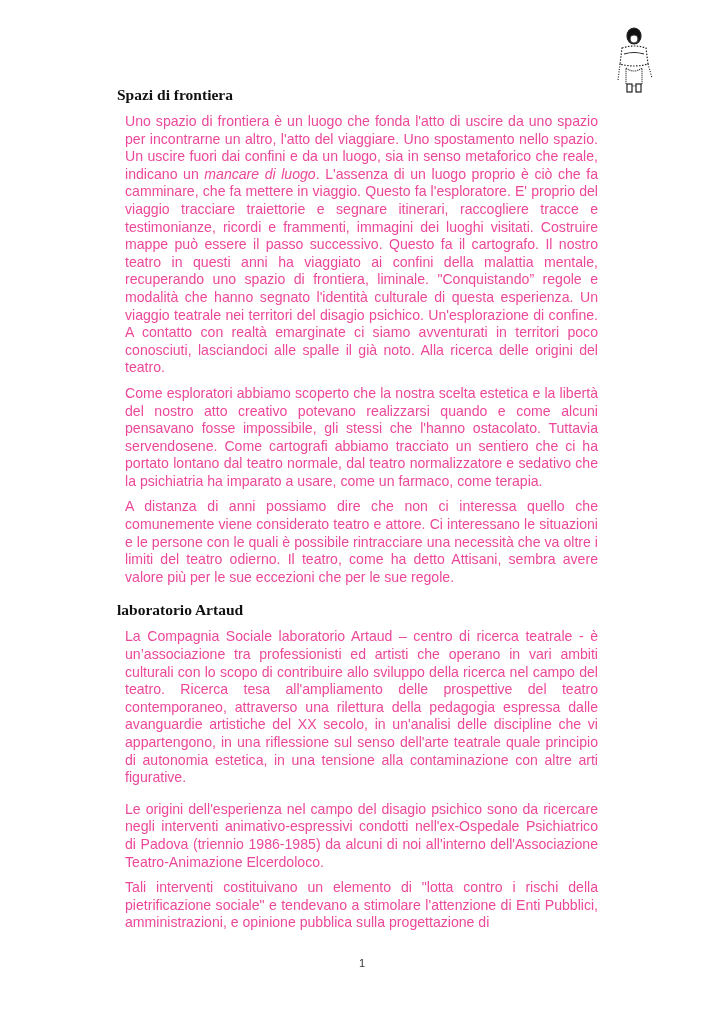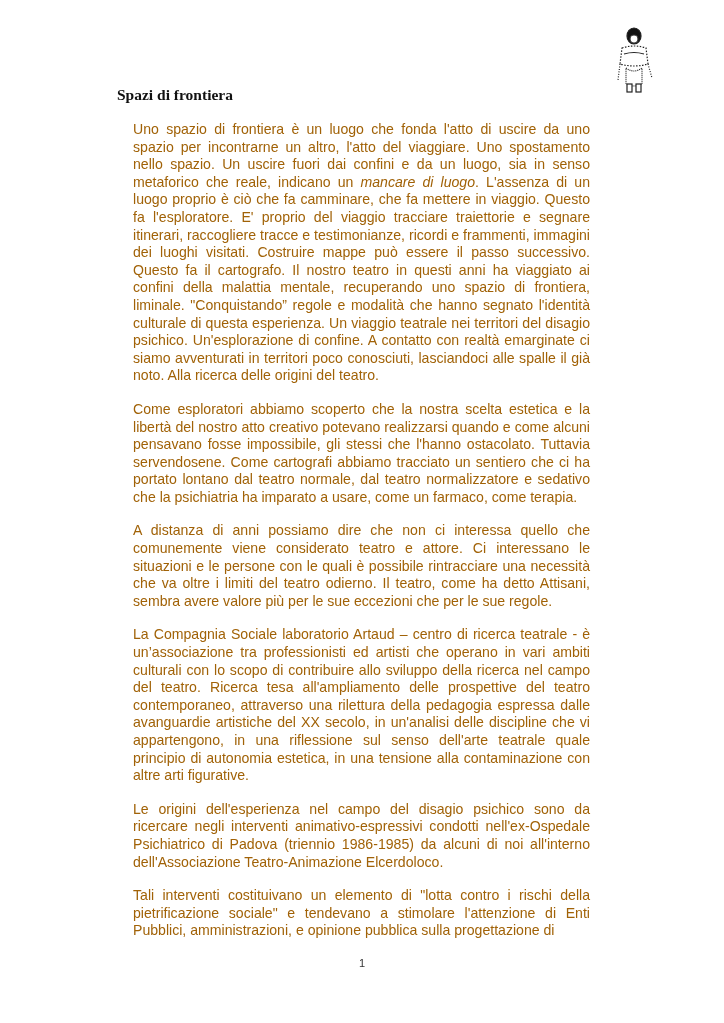--- a/index.html
+++ b/index.html
@@ -6,21 +6,21 @@
     body { width: 724px; height: 1023px; position: relative; overflow: hidden; }
     .page { position: absolute; left: 0; top: 0; width: 724px; height: 1023px; background: #fff; }
     .logo { position: absolute; left: 612px; top: 24px; width: 44px; height: 72px; }
     .content { position: absolute; left: 117px; top: 85px; width: 489px; }
     h2 {
       font-family: Liberation Serif, serif;
       font-weight: bold; font-size: 15.5px; color: #111; margin: 0 0 8px 0; line-height: 20px;
     }
     p {
       font-family: "Liberation Sans", "DejaVu Sans", sans-serif;
-      font-size: 14.1px; line-height: 17.6px; color: #a16207; margin: 16px;
+      font-size: 14.1px; line-height: 17.6px; color: #ec4899; margin: 8px;
       text-align: justify; text-align-last: left;
     }
     .section { margin-bottom: 14px; }
     em { font-style: italic; }
     .page-number {
       position: absolute; top: 957px; left: 0; width: 724px; text-align: center;
       font-family: "Liberation Sans", sans-serif; font-size: 11px; color: #333;
     }
   </style>
 </head>
@@ -41,20 +41,21 @@
   </svg>
 
   <div class="content" id="content">
       <div class="section">
         <h2>Spazi di frontiera</h2>
         <p><span>Uno spazio di frontiera è  un luogo che fonda l'atto di uscire da uno spazio per incontrarne un altro, l'atto del viaggiare. Uno spostamento nello spazio. Un uscire fuori dai confini e da un luogo, sia in senso metaforico che reale, indicano un </span><em>mancare di luogo</em><span>. L'assenza di un luogo proprio è ciò che fa camminare, che fa mettere in viaggio. Questo fa l'esploratore. E' proprio del viaggio tracciare traiettorie e segnare itinerari, raccogliere tracce e testimonianze, ricordi e frammenti, immagini dei luoghi visitati. Costruire mappe può essere il passo successivo. Questo fa il cartografo. Il nostro teatro in questi anni ha viaggiato ai confini della malattia mentale, recuperando uno spazio di frontiera, liminale.  "Conquistando” regole e modalità che hanno segnato l'identità culturale di questa esperienza. Un viaggio teatrale nei territori del disagio psichico. Un'esplorazione di confine. A contatto con realtà emarginate ci siamo avventurati in territori poco conosciuti, lasciandoci alle spalle il già noto. Alla ricerca delle origini del teatro.</span></p>
         <p><span>Come esploratori abbiamo scoperto che la nostra scelta estetica e la libertà del nostro atto creativo potevano realizzarsi quando e come alcuni pensavano fosse impossibile, gli stessi che l'hanno ostacolato. Tuttavia servendosene. Come cartografi abbiamo tracciato un sentiero che ci ha portato lontano dal teatro normale, dal teatro normalizzatore e sedativo che la psichiatria ha imparato a usare, come un farmaco, come terapia.</span></p>
         <p><span>A distanza di anni possiamo dire che non ci interessa quello che comunemente viene considerato teatro e attore. Ci interessano le situazioni e le persone con le quali è possibile rintracciare una necessità che va oltre i limiti del teatro odierno. Il teatro, come ha detto Attisani, sembra avere valore più per le sue eccezioni che per le sue regole.</span></p>
       </div>
       <div class="section">
+        <h2>laboratorio Artaud</h2>
         <p><span>La Compagnia Sociale laboratorio Artaud – centro di ricerca teatrale - è un’associazione tra professionisti ed artisti che operano in vari ambiti culturali con lo scopo di contribuire allo sviluppo della ricerca nel campo del teatro. Ricerca tesa all'ampliamento delle prospettive del teatro contemporaneo, attraverso una rilettura della pedagogia espressa dalle avanguardie artistiche del XX secolo, in un'analisi delle discipline che vi appartengono, in una riflessione sul senso dell'arte teatrale quale principio di autonomia estetica, in una tensione alla contaminazione con altre arti figurative.</span></p>
       </div>
       <div class="section">
         <p><span>Le origini dell'esperienza nel campo del disagio psichico sono da ricercare negli interventi animativo-espressivi condotti nell'ex-Ospedale Psichiatrico di Padova (triennio 1986-1985) da alcuni di noi all'interno dell'Associazione Teatro-Animazione Elcerdoloco.</span></p>
         <p><span>Tali interventi costituivano un elemento di "lotta contro i rischi della pietrificazione sociale" e tendevano a stimolare l'attenzione di Enti Pubblici, amministrazioni, e opinione pubblica sulla progettazione di</span></p>
       </div>
     </div>
 
   <div class="page-number">1</div>
 </div>

